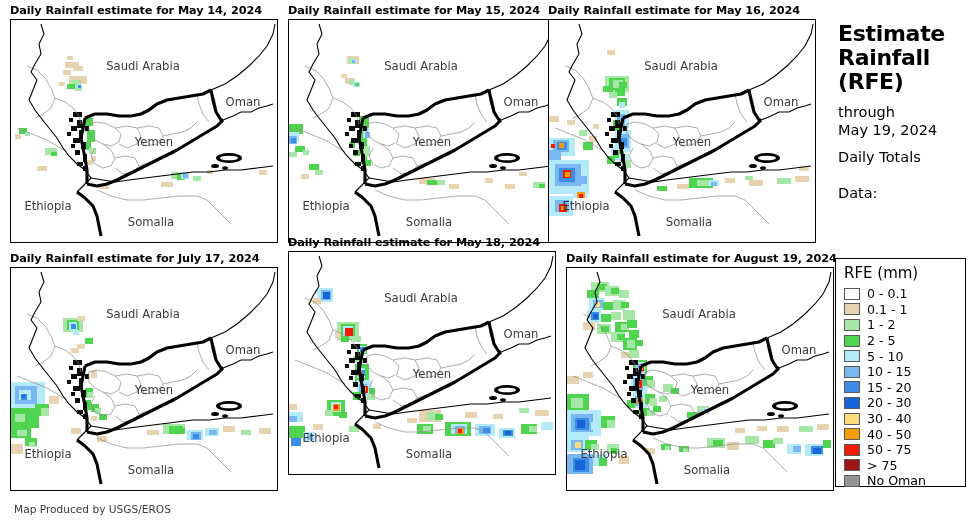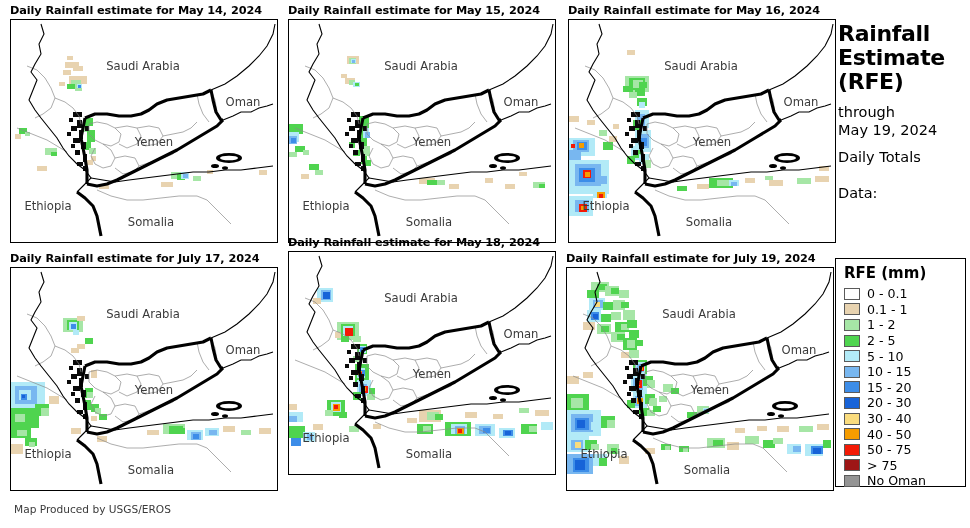--- a/index.html
+++ b/index.html
@@ -35,21 +35,21 @@
   }
   .sub-line{font-size:14.5px;color:#000;line-height:18px;}
   .sub-gap{height:9px;}
 
   
   #legend{
     position:absolute;left:835px;top:258px;width:131px;height:229px;
     border:1.5px solid #000;background:#fff;box-sizing:border-box;
     padding:5px 0 0 8px;
   }
-  #legend-title{font-size:15px;font-weight:bold;color:#000;margin-bottom:4px;}
+  #legend-title{font-size:15px;font-weight:normal;color:#000;margin-bottom:4px;}
   .leg-row{display:flex;align-items:center;height:15.6px;}
   .leg-sw{
     width:16px;height:12px;border:1px solid #5a5a5a;
     box-sizing:border-box;margin-right:7px;flex:none;
   }
   .leg-lab{font-size:12.6px;color:#000;white-space:nowrap;}
 
   
   #footer-credit{
     position:absolute;left:14px;top:503px;
@@ -266,21 +266,21 @@
           <text x="132" y="50" text-anchor="middle" font-family="&quot;DejaVu Sans&quot;,&quot;Liberation Sans&quot;,sans-serif" font-size="11.6" fill="#3a3a3a">Saudi Arabia</text>
           <text x="232" y="86" text-anchor="middle" font-family="&quot;DejaVu Sans&quot;,&quot;Liberation Sans&quot;,sans-serif" font-size="11.6" fill="#3a3a3a">Oman</text>
           <text x="143" y="126" text-anchor="middle" font-family="&quot;DejaVu Sans&quot;,&quot;Liberation Sans&quot;,sans-serif" font-size="11.6" fill="#3a3a3a">Yemen</text>
           <text x="37" y="190" text-anchor="middle" font-family="&quot;DejaVu Sans&quot;,&quot;Liberation Sans&quot;,sans-serif" font-size="11.6" fill="#3a3a3a">Ethiopia</text>
           <text x="140" y="206" text-anchor="middle" font-family="&quot;DejaVu Sans&quot;,&quot;Liberation Sans&quot;,sans-serif" font-size="11.6" fill="#3a3a3a">Somalia</text>
         </g>
       </svg>
   </div>
 </div>
 
-<div class="panel" style="left:568px;top:4px;">
+<div class="panel" style="left:548px;top:4px;">
   <div class="panel-title">Daily Rainfall estimate for May 16, 2024</div>
   <div class="map-frame" style="width:268px;height:224px;">
     <svg width="266" height="222" viewBox="0 0 266 222">
         <rect x="0" y="0" width="266" height="222" fill="#ffffff"></rect>
         <g>
           <rect x="58" y="30" width="8" height="5" fill="#e8d3b0"></rect>
           <rect x="56" y="56" width="24" height="16" fill="#a6e6a6"></rect>
           <rect x="60" y="58" width="16" height="12" fill="#4fd44f"></rect>
           <rect x="64" y="60" width="10" height="8" fill="#a6e6a6"></rect>
           <rect x="70" y="62" width="8" height="6" fill="#4fd44f"></rect>
@@ -646,21 +646,21 @@
           <text x="232" y="86" text-anchor="middle" font-family="&quot;DejaVu Sans&quot;,&quot;Liberation Sans&quot;,sans-serif" font-size="11.6" fill="#3a3a3a">Oman</text>
           <text x="143" y="126" text-anchor="middle" font-family="&quot;DejaVu Sans&quot;,&quot;Liberation Sans&quot;,sans-serif" font-size="11.6" fill="#3a3a3a">Yemen</text>
           <text x="37" y="190" text-anchor="middle" font-family="&quot;DejaVu Sans&quot;,&quot;Liberation Sans&quot;,sans-serif" font-size="11.6" fill="#3a3a3a">Ethiopia</text>
           <text x="140" y="206" text-anchor="middle" font-family="&quot;DejaVu Sans&quot;,&quot;Liberation Sans&quot;,sans-serif" font-size="11.6" fill="#3a3a3a">Somalia</text>
         </g>
       </svg>
   </div>
 </div>
 
 <div class="panel" style="left:566px;top:252px;">
-  <div class="panel-title">Daily Rainfall estimate for July 19, 2024</div>
+  <div class="panel-title">Daily Rainfall estimate for August 19, 2024</div>
   <div class="map-frame" style="width:268px;height:224px;">
     <svg width="266" height="222" viewBox="0 0 266 222">
         <rect x="0" y="0" width="266" height="222" fill="#ffffff"></rect>
         <g>
           <rect x="24" y="14" width="18" height="10" fill="#a6e6a6"></rect>
           <rect x="30" y="16" width="10" height="6" fill="#4fd44f"></rect>
           <rect x="20" y="22" width="12" height="8" fill="#4fd44f"></rect>
           <rect x="38" y="18" width="14" height="10" fill="#a6e6a6"></rect>
           <rect x="44" y="20" width="8" height="6" fill="#4fd44f"></rect>
           <rect x="52" y="22" width="10" height="8" fill="#a6e6a6"></rect>
@@ -821,22 +821,22 @@
           <text x="232" y="86" text-anchor="middle" font-family="&quot;DejaVu Sans&quot;,&quot;Liberation Sans&quot;,sans-serif" font-size="11.6" fill="#3a3a3a">Oman</text>
           <text x="143" y="126" text-anchor="middle" font-family="&quot;DejaVu Sans&quot;,&quot;Liberation Sans&quot;,sans-serif" font-size="11.6" fill="#3a3a3a">Yemen</text>
           <text x="37" y="190" text-anchor="middle" font-family="&quot;DejaVu Sans&quot;,&quot;Liberation Sans&quot;,sans-serif" font-size="11.6" fill="#3a3a3a">Ethiopia</text>
           <text x="140" y="206" text-anchor="middle" font-family="&quot;DejaVu Sans&quot;,&quot;Liberation Sans&quot;,sans-serif" font-size="11.6" fill="#3a3a3a">Somalia</text>
         </g>
       </svg>
   </div>
 </div>
 
 <div id="title-block">
+  <div class="big-title">Estimate</div>
   <div class="big-title">Rainfall</div>
-  <div class="big-title">Estimate</div>
   <div class="big-title">(RFE)</div>
   <div class="sub-gap"></div>
   <div class="sub-line">through</div>
   <div class="sub-line">May 19, 2024</div>
   <div class="sub-gap"></div>
   <div class="sub-line">Daily Totals</div>
   <div class="sub-gap"></div>
   <div class="sub-gap"></div>
   <div class="sub-line">Data:</div>
 </div>

